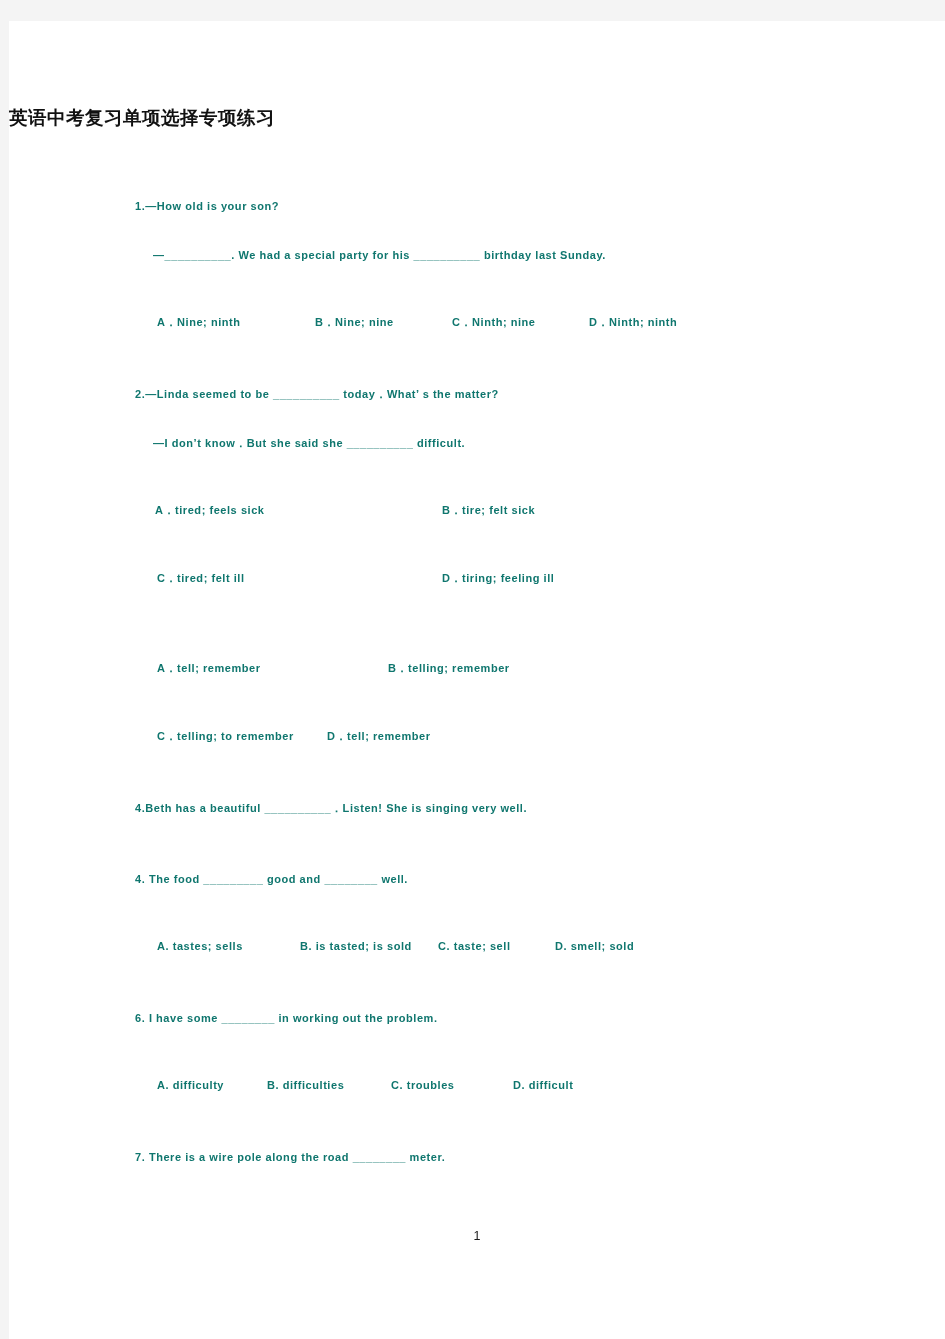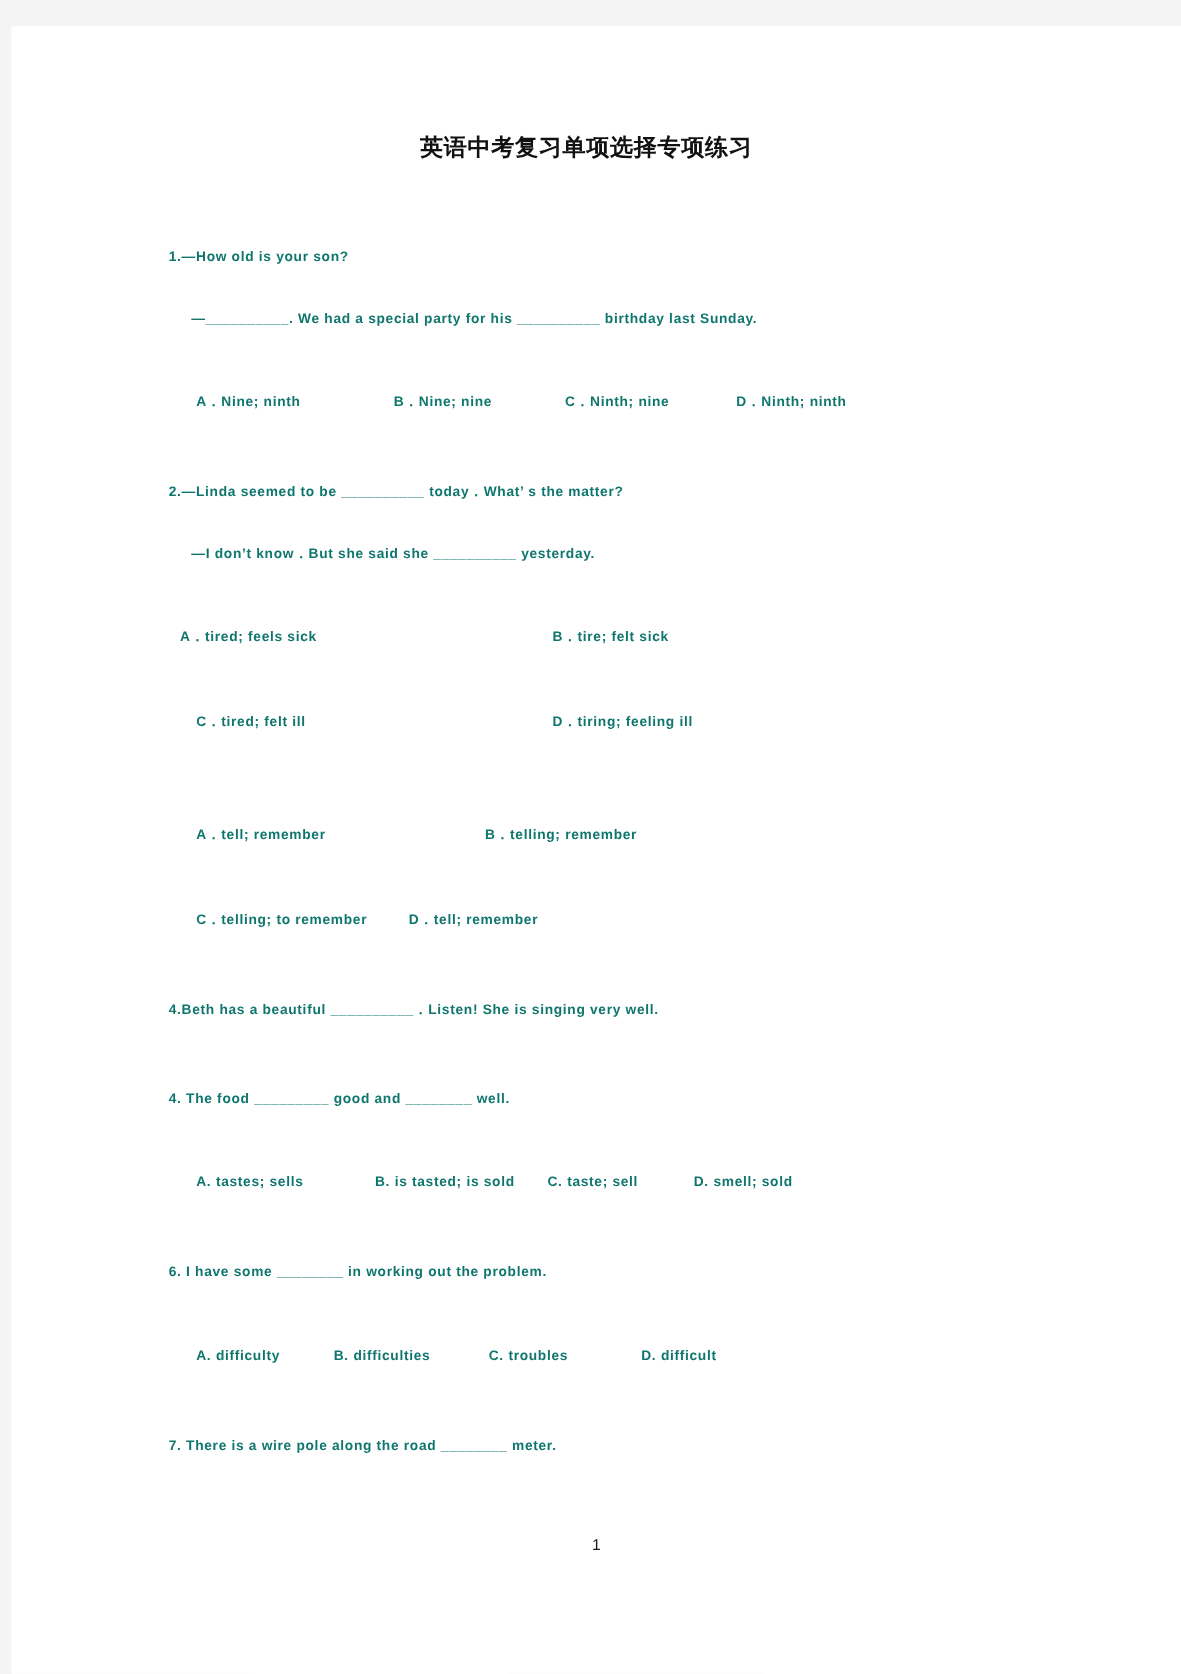--- a/index.html
+++ b/index.html
@@ -20,21 +20,20 @@
     width: 936px;
     height: 1318px;
     background: #ffffff;
     box-sizing: border-box;
   }
   .doc-title {
     position: absolute;
     left: 0;
     top: 84px;
     width: 920px;
-    text-align: center;
     font-family: Liberation Sans, sans-serif;
     font-size: 18.5px;
     font-weight: bold;
     color: #111;
     letter-spacing: 0.5px;
   }
   .body-block {
     position: absolute;
     left: 126px;
     top: 150px;
@@ -99,23 +98,23 @@
       <div class="opts">
         <span class="opt tracking" style="left:22px">A．Nine; ninth</span>
         <span class="opt tracking" style="left:180px">B．Nine; nine</span>
         <span class="opt tracking" style="left:317px">C．Ninth; nine</span>
         <span class="opt tracking" style="left:454px">D．Ninth; ninth</span>
       </div>
     </div>
 
     <div class="q">
       <div class="stem tracking">2.—Linda seemed to be __________ today．What’ s the matter?</div>
-      <div class="stem indent tracking">—I don’t know．But she said she __________ yesterday.</div>
+      <div class="stem indent tracking">—I don’t know．But she said she __________ difficult.</div>
       <div class="opts">
-        <span class="opt tracking" style="left:9px">A．tired; feels sick</span>
+        <span class="opt tracking" style="left:20px">A．tired; feels sick</span>
         <span class="opt tracking" style="left:307px">B．tire; felt sick</span>
       </div>
       <div class="opts">
         <span class="opt tracking" style="left:22px">C．tired; felt ill</span>
         <span class="opt tracking" style="left:307px">D．tiring; feeling ill</span>
       </div>
     </div>
 
     <div class="q">
       <div class="opts">

